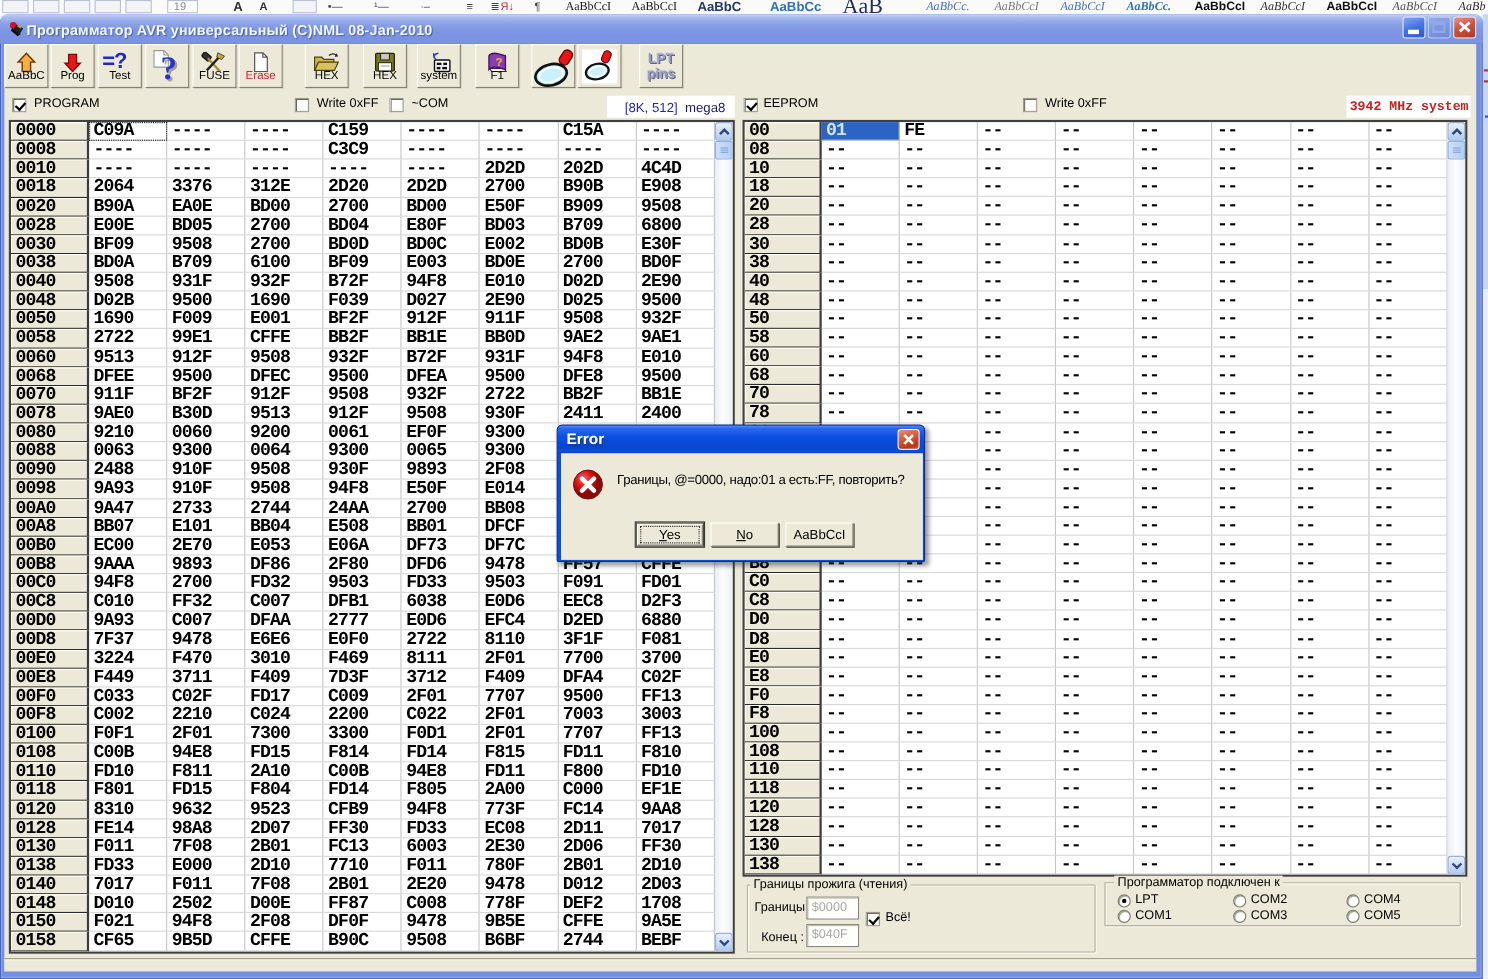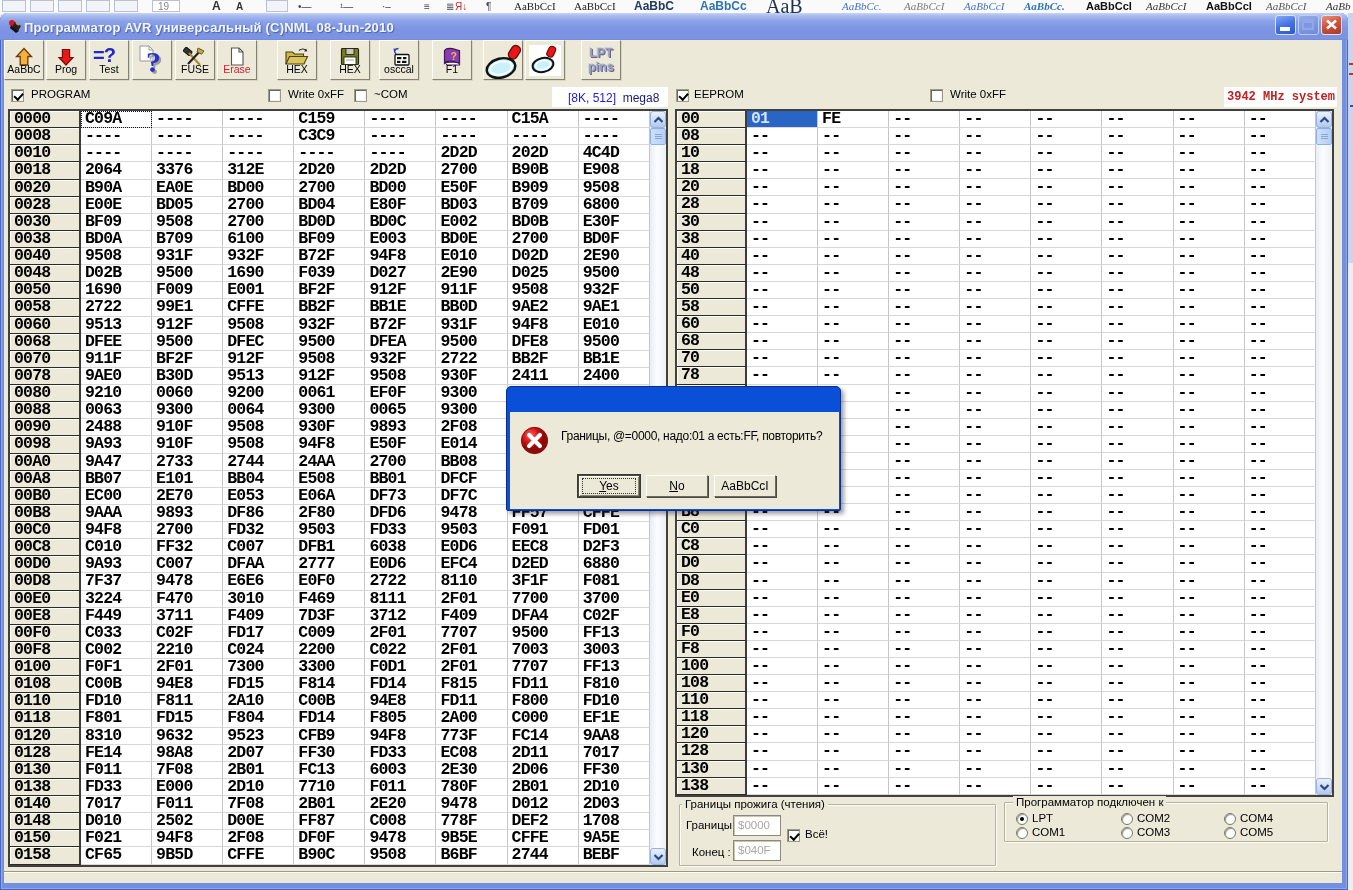--- a/index.html
+++ b/index.html
@@ -124,21 +124,21 @@
   </div>
 <div id="win" class="abs"></div>
 <div id="client" class="abs"></div>
 <div id="titlebar" class="abs"></div>
 <svg class="abs" style="left:7px;top:19px;" width="15" height="15" viewBox="0 0 15 15">
 <circle cx="5" cy="4" r="3" fill="#e01020"></circle>
     <path d="M4 6 l8 6 -3 2 -6 -5 z" fill="#111"></path>
 <path d="M8 3 l6 4 -3 5 -6 -4 z" fill="#222"></path>
     <path d="M9 4 l3 2" stroke="#b89a70" stroke-width="2"></path>
   </svg>
-<div id="titletext" class="abs">Программатор AVR универсальный (C)NML 08-Jun-2010</div>
+<div id="titletext" class="abs">Программатор AVR универсальный (C)NML 08-Jan-2010</div>
 <div id="btnmin" class="wbtn abs">
     <i></i>
   </div>
 <div id="btnmax" class="wbtn abs">
     <i></i>
   </div>
 <div id="btnclose" class="wbtn abs">
     <svg width="19" height="18" style="position:absolute;left:0;top:0;">
       <path d="M5 4.5 L14 12.5 M14 4.5 L5 12.5" stroke="#fff" stroke-width="2.6"></path>
     </svg>
@@ -206,21 +206,21 @@
 <div class="tb abs" style="left:379px;">
     <svg style="position:absolute;left:50%;transform:translateX(-50%);top:6px;" width="28" height="20" viewBox="0 0 28 20">
       <path d="M11 7 q-4 -4.5 2.5 -5.5" fill="none" stroke="#2340c0" stroke-width="1.4"></path>
       <path d="M8.5 1.2 l3 1.4 -2.4 2.6 z" fill="#2340c0"></path>
       <rect x="10" y="7.5" width="14" height="10.5" rx="1" fill="#fff" stroke="#111" stroke-width="1.3"></rect>
       <rect x="12" y="10" width="4.4" height="2.2" fill="#111"></rect>
       <rect x="18" y="10" width="3.4" height="2.2" fill="#111"></rect>
       <rect x="12" y="13.8" width="3.4" height="2.2" fill="#111"></rect>
       <rect x="17" y="13.8" width="4.4" height="2.2" fill="#111"></rect>
     </svg>
-    <div class="lbl" style="color:#000;">osccal</div>
+    <div class="lbl" style="color:#000;">system</div>
   </div>
 <div class="tb abs" style="left:432px;">
     <svg style="position:absolute;left:50%;transform:translateX(-50%);top:6px;" width="24" height="20" viewBox="0 0 24 20">
       <path d="M5 15.5 l2 2.5 h13 l-2 -3 z" fill="#fff" stroke="#3d1457" stroke-width="1"></path>
       <path d="M4.5 3.5 q2 -2.8 8 -1.8 l7 2 v12.5 l-7 -1.9 q-6 -1 -8 1.8 z" fill="#8a3db2" stroke="#3d1457" stroke-width="1.2"></path>
       <text x="10.5" y="13" font-family="Liberation Sans" font-size="10.5" font-weight="bold" fill="#f0c020">?</text>
     </svg>
     <div class="lbl" style="color:#000;">F1</div>
   </div>
 <div class="tb abs" style="left:483px;">
@@ -392,20 +392,28 @@
     <div class="radlbl" style="left:235px;top:9px;">COM4</div>
 <div class="rad" style="left:11px;top:24px;"></div>
     <div class="radlbl" style="left:27px;top:23px;">COM1</div>
 <div class="rad" style="left:116px;top:24px;"></div>
     <div class="radlbl" style="left:132px;top:23px;">COM3</div>
 <div class="rad" style="left:219px;top:24px;"></div>
     <div class="radlbl" style="left:235px;top:23px;">COM5</div>
 </div>
 <div class="abs" style="left:4px;top:871px;width:1338px;height:12px;border-top:1px solid #9c9887;box-shadow:inset 0 1px 0 #fffef6;background:#ece9d8;"></div>
 <div id="dlg" class="abs">
+<div id="dlgtitle">
+      <span>Error</span>
+<div id="dlgx">
+        <svg width="18" height="17" style="position:absolute;left:0;top:0;">
+          <path d="M5 4.5 L13 12.5 M13 4.5 L5 12.5" stroke="#fff" stroke-width="2.4"></path>
+        </svg>
+      </div>
+</div>
 <div id="dlgbody">
 <svg style="position:absolute;left:10px;top:14px;" width="29" height="29" viewBox="0 0 32 32">
 <defs>
           <radialGradient id="rg" cx="35%" cy="30%">
             <stop offset="0%" stop-color="#f66"></stop>
             <stop offset="60%" stop-color="#d41010"></stop>
             <stop offset="100%" stop-color="#8d0a0a"></stop>
           </radialGradient>
         </defs>
 <circle cx="16" cy="16" r="14.5" fill="url(#rg)" stroke="#7a0a0a" stroke-width="1"></circle>

